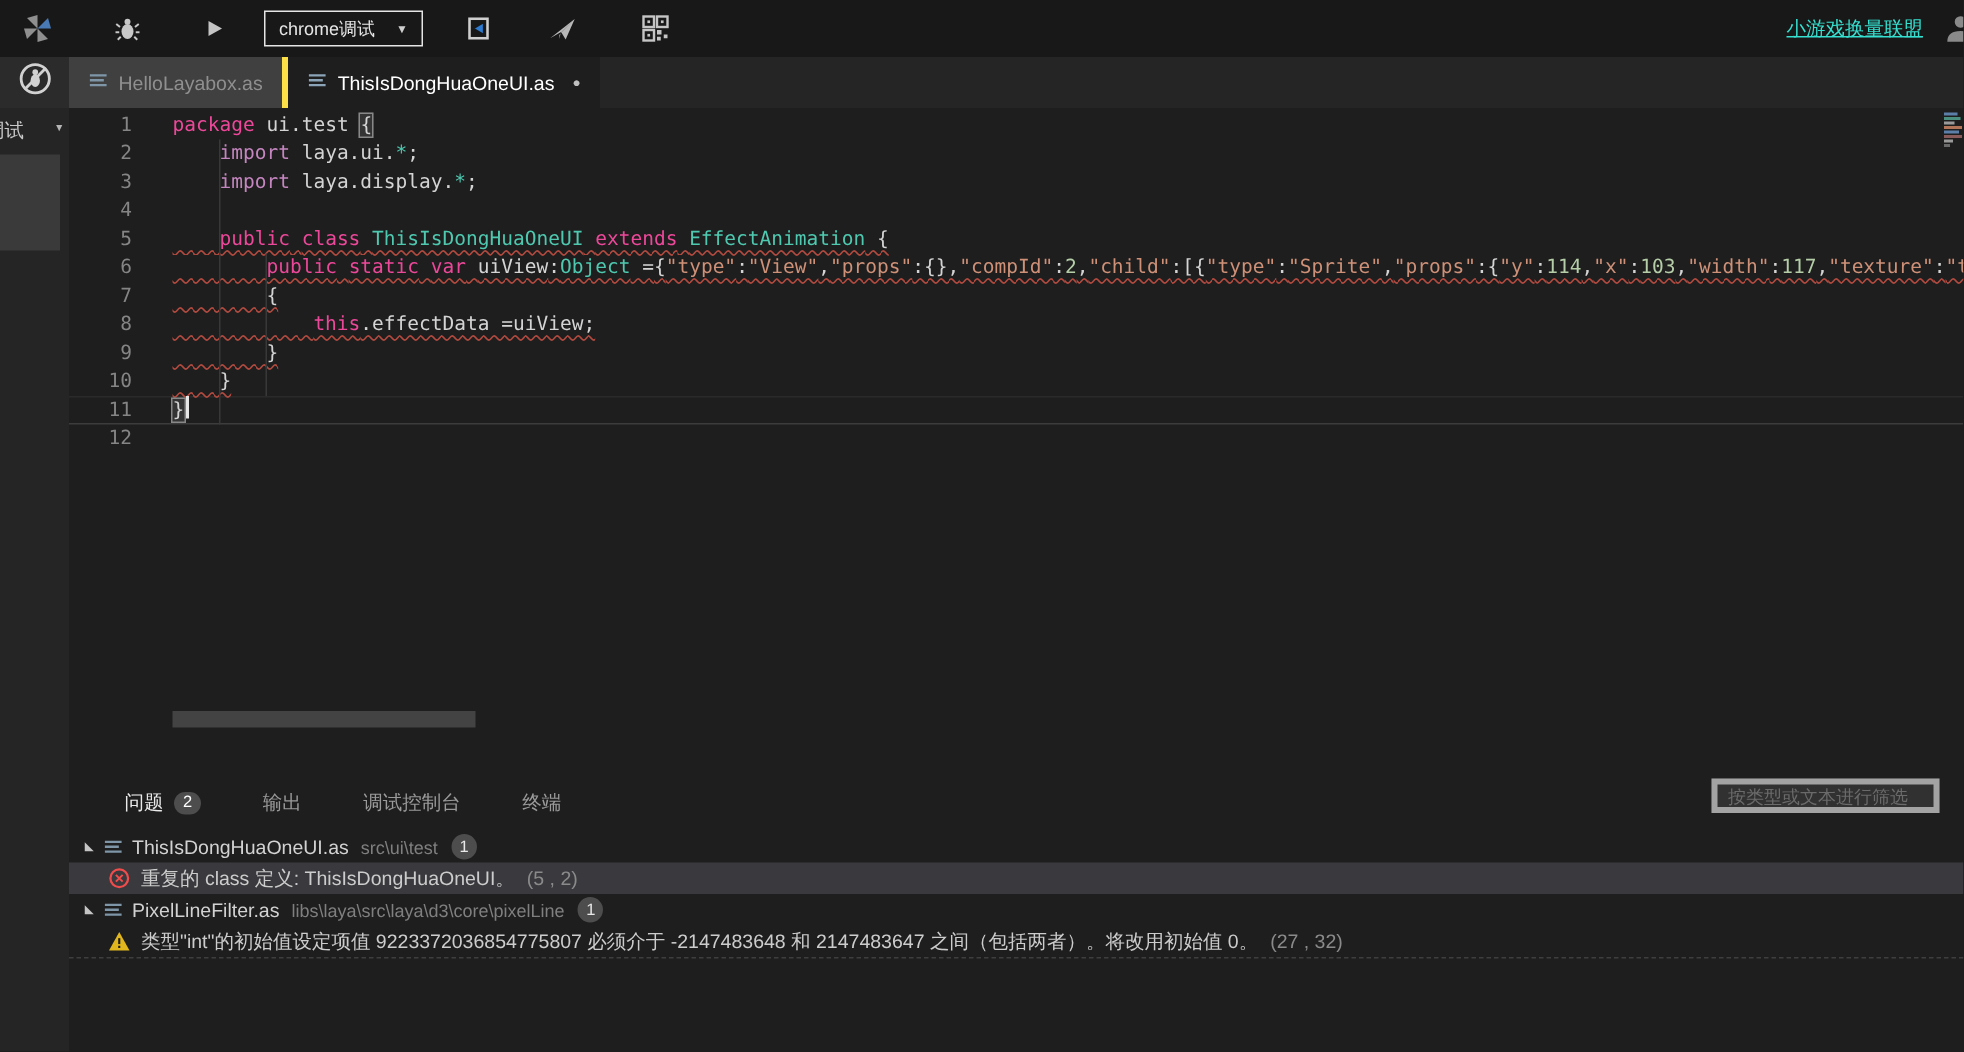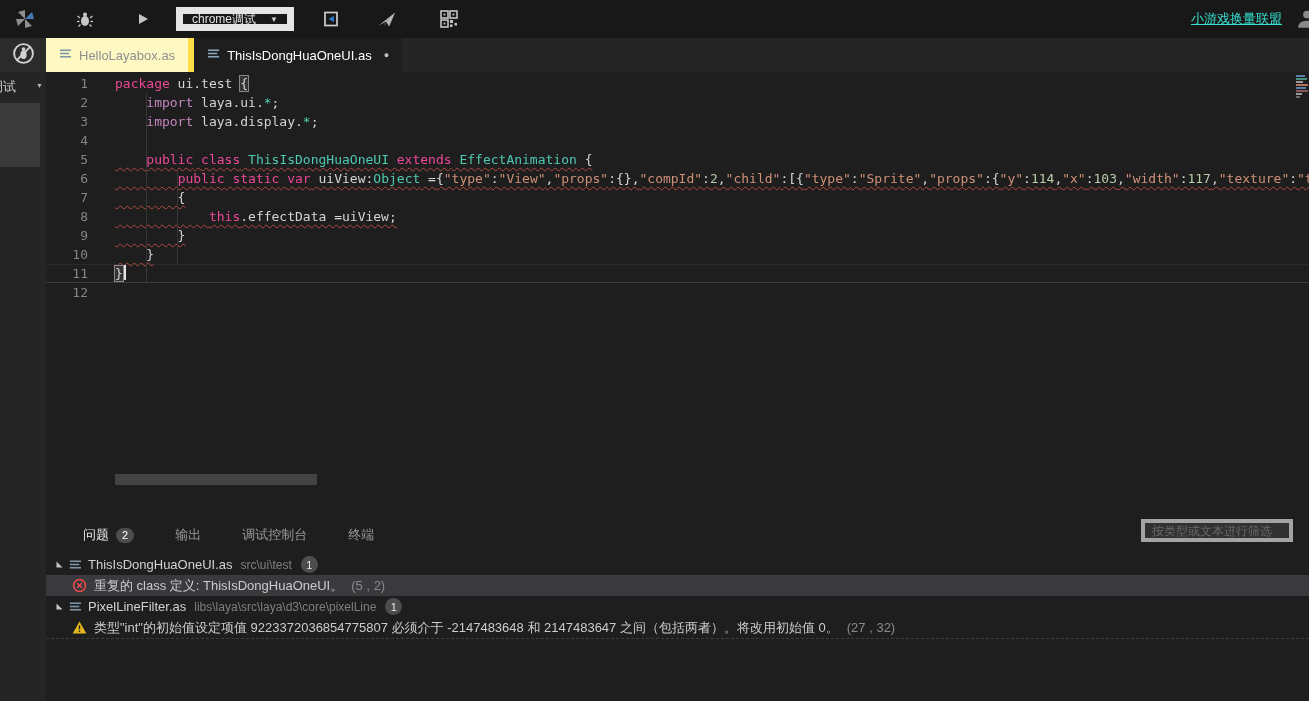--- a/index.html
+++ b/index.html
@@ -5,21 +5,21 @@
   * { box-sizing: border-box; margin: 0; padding: 0; }
   html,body { width:1309px; height:701px; overflow:hidden; background:#1e1e1e;
     font-family:"Liberation Sans", sans-serif; }
   .app { position:relative; width:1309px; height:701px; }
 
   
   .toolbar { height:38px; background:#181818; display:flex; align-items:center;
     padding-left:10px; overflow:hidden; position:relative; }
   .tb-icon { width:30px; height:26px; display:flex; align-items:center; justify-content:center;
     margin-right:18px; cursor:pointer; }
-  .debug-target-select { height:24px; border:7px solid #e5e5e5; color:#e6e6e6; font-size:12px;
+  .debug-target-select { height:24px; border:1px solid #e5e5e5; color:#e6e6e6; font-size:12px;
     display:flex; align-items:center; padding:0 9px; margin-right:22px; cursor:pointer; }
   .debug-target-select .caret { font-size:8px; color:#cfcfcf; margin-left:14px; }
   .tb-right { position:absolute; right:0; top:0; height:38px; display:flex; align-items:center; }
   .promo-link { color:#35e0d0; font-size:13px; text-decoration:underline; cursor:pointer; margin-right:14px; }
   .account { width:22px; height:22px; margin-right:-9px; }
 
   
   .main { display:flex; height:663px; }
 
   
@@ -29,21 +29,21 @@
   .sb-label .txt { margin-left:-10px; display:inline-block; }
   .sb-label .caret { position:absolute; right:3px; top:4px; font-size:7px; color:#b5b5b5; }
   .sb-box { margin-top:7px; width:40px; height:64px; background:#3a3a3a; }
 
   .content { width:1263px; display:flex; flex-direction:column; }
 
   
   .tabbar { height:34px; background:#252526; display:flex; flex:none; }
   .tab { height:34px; display:flex; align-items:center; padding:0 13px; gap:7px;
     font-size:13px; cursor:pointer; }
-  .tab.inactive { background:#fef9c3; color:#8f8f8f; border-right:6px solid #fde047; }
+  .tab.inactive { background:#404040; color:#8f8f8f; border-right:4px solid #fde047; }
   .tab.active { background:#1e1e1e; color:#ffffff; }
   .dirty-dot { font-size:9px; color:#c0c0c0; margin-left:5px; }
 
   
   .editor { position:relative; height:440px; background:#1e1e1e; overflow:hidden; flex:none;
     font-family:"DejaVu Sans Mono", monospace; font-size:13px; }
   .gutter { position:absolute; left:0; top:2px; width:54px; color:#858585; text-align:right; }
   .gutter .ln { height:19px; line-height:19px; padding-right:12px; }
   .codecol { position:absolute; left:0; right:0; top:2px; }
   .code-line { height:19px; line-height:19px; padding-left:69px; white-space:pre; }

